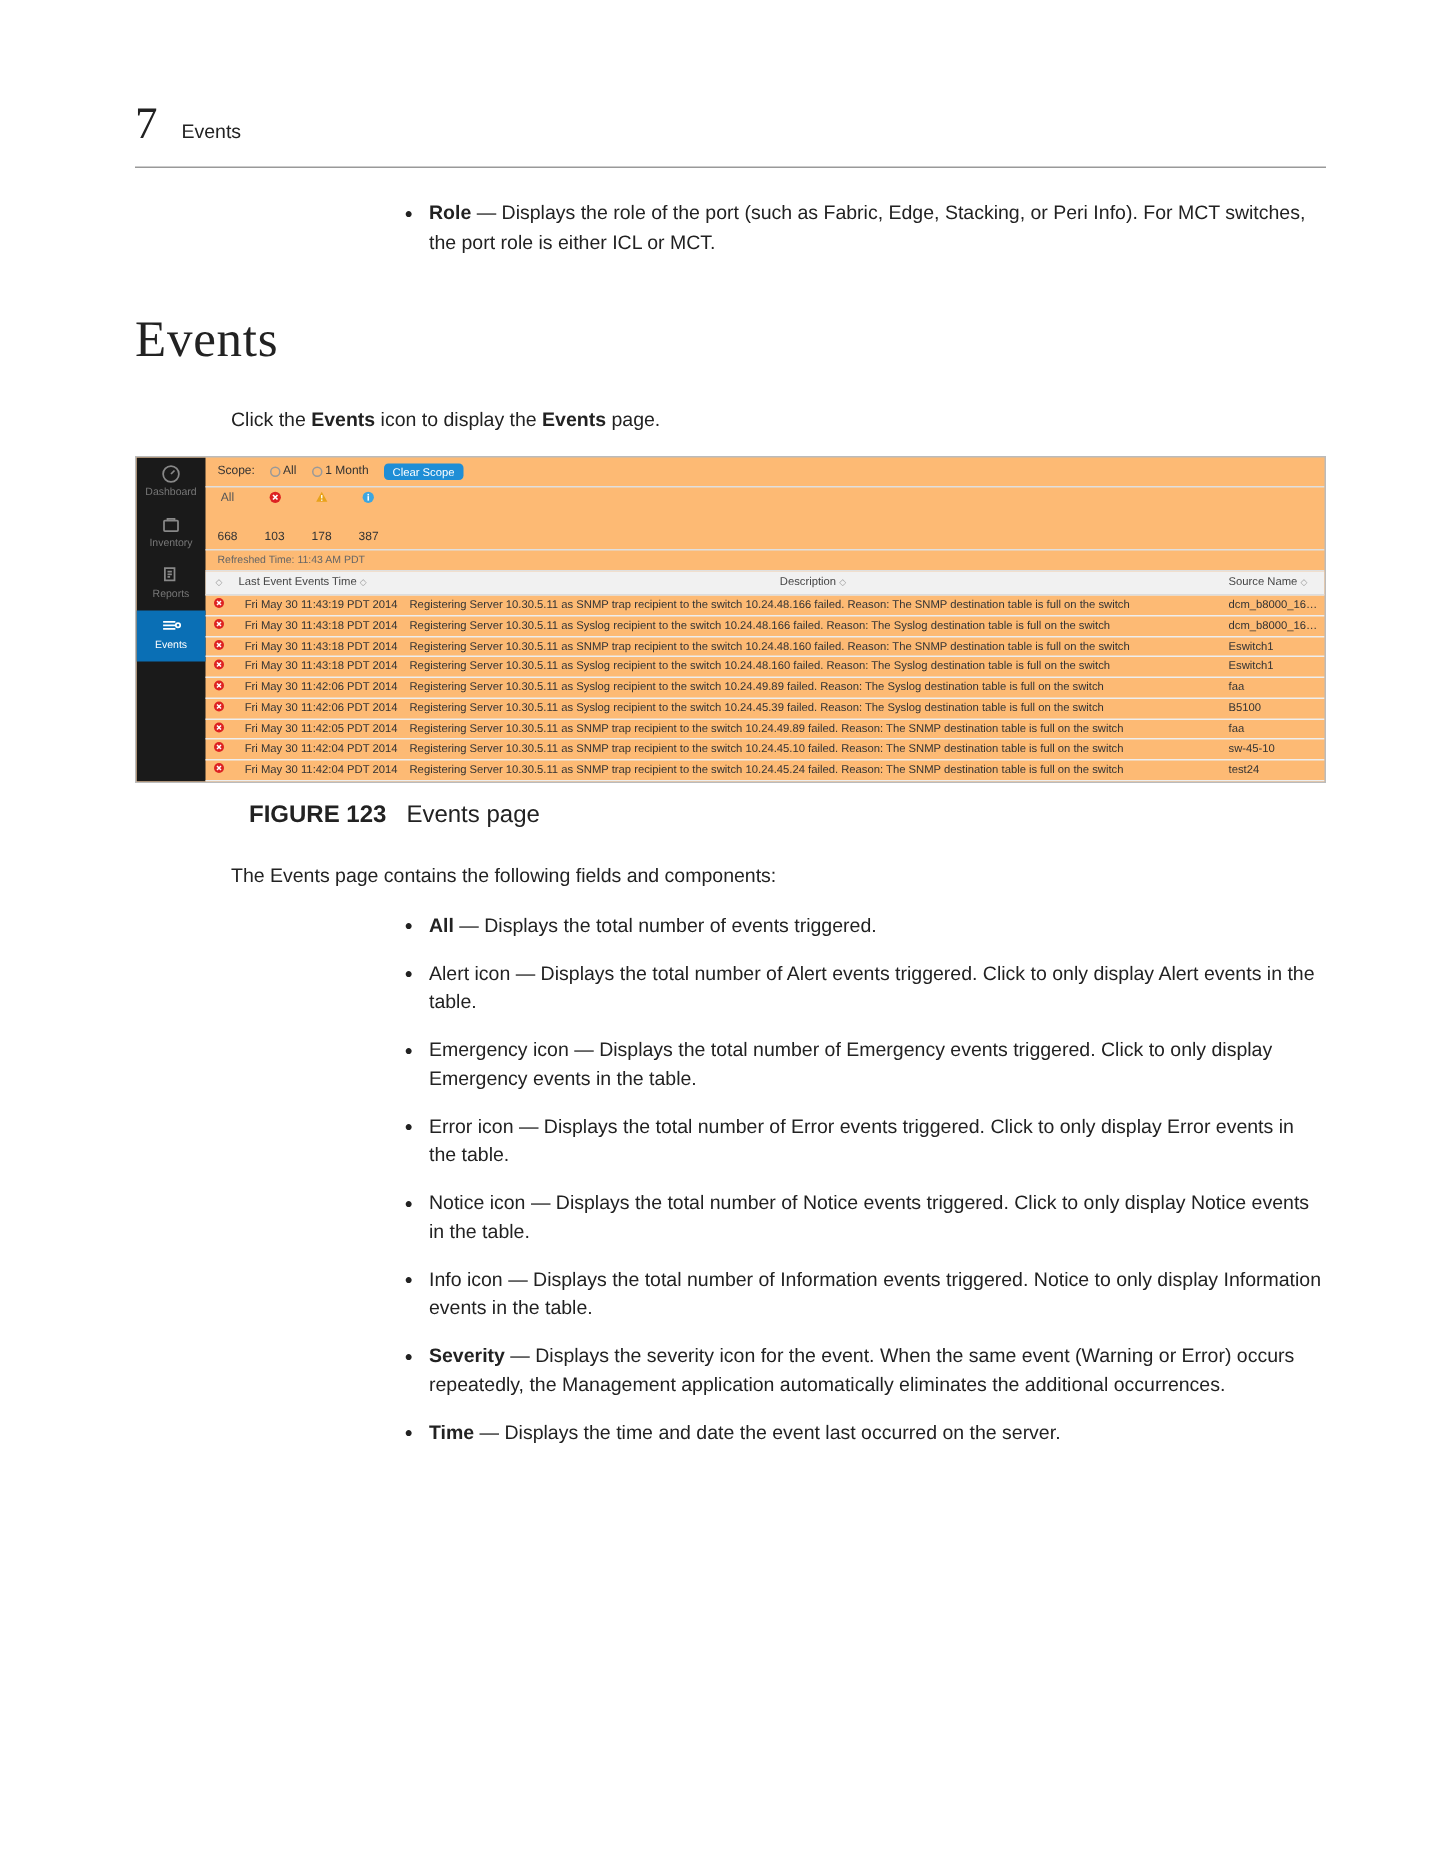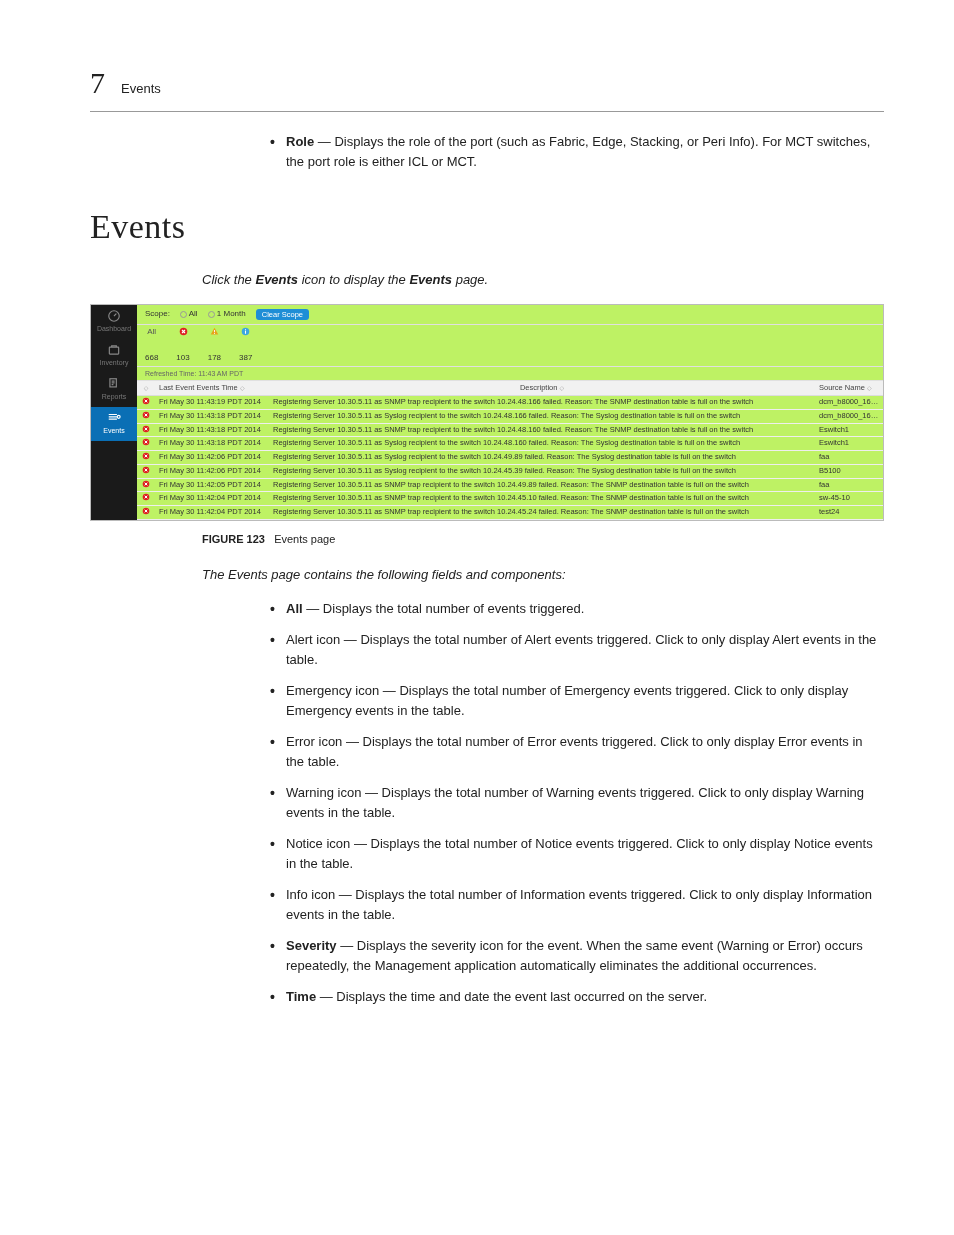--- a/index.html
+++ b/index.html
@@ -1,28 +1,28 @@
 <!DOCTYPE html>
 <html><head>
 <meta charset="utf-8">
 <style>
 * { margin: 0; padding: 0; box-sizing: border-box; }
 body { font-family: Arial, Helvetica, sans-serif; background: #fff; color: #222; width: 954px; margin: 0 auto; padding: 60px 70px 40px 90px; font-size: 13px; line-height: 1.5; }
 .pagehead { display: flex; align-items: baseline; gap: 16px; border-bottom: 1px solid #999; padding-bottom: 6px; margin-bottom: 20px; }
 .pagehead .chnum { font-family: Georgia, 'Times New Roman', serif; font-size: 30px; font-weight: normal; }
 .pagehead .chtitle { font-size: 13px; }
-.indent { margin-left: 112px; font-style: italic; }
+.indent { margin-left: 64px; }
 .bullets { margin-left: 180px; }
 .bullets li { margin-bottom: 12px; list-style: none; position: relative; padding-left: 16px; }
 .bullets li::before { content: "•"; position: absolute; left: 0; font-size: 14px; font-weight: bold; }
 h1.sect { font-family: Georgia, 'Times New Roman', serif; font-weight: normal; font-size: 34px; margin: 30px 0 18px 0; letter-spacing: 0.5px; }
-.figcap { margin: 10px 0 18px 112px; font-size: 11px; }
+.figcap { margin: 10px 0 18px 76px; font-size: 16px; }
 .figcap b { font-weight: bold; }
 
-.shot { margin: 14px 0 10px 0; border: 1px solid #bbb; display: flex; font-size: 8px; line-height: 1.3; background: #bef264; color: #333; overflow: hidden; }
+.shot { margin: 14px 0 10px 0; border: 1px solid #bbb; display: flex; font-size: 8px; line-height: 1.3; background: #fdba74; color: #333; overflow: hidden; }
 .side { width: 46px; background: #1a1a1a; display: flex; flex-direction: column; }
 .side .cell { padding: 4px 0 6px; text-align: center; color: #777; font-size: 7px; }
 .side .cell.active { background: #0a6fb5; color: #fff; }
 .side svg { display: block; margin: 0 auto 1px; }
 .content { flex: 1; }
 .scope { padding: 4px 8px; display: flex; align-items: center; gap: 10px; border-bottom: 1px solid #e0e0e0; font-size: 8px; }
 .scope .clear { background: #1f8ed6; color: #fff; border-radius: 3px; padding: 1px 6px; font-size: 7.5px; }
 .scope .radio { width: 7px; height: 7px; border: 1px solid #999; border-radius: 50%; display: inline-block; vertical-align: middle; }
 .counts { padding: 2px 8px 4px; display: flex; gap: 18px; align-items: center; font-size: 8px; border-bottom: 1px solid #e0e0e0; }
 .ccell { display: flex; flex-direction: column; align-items: center; gap: 0px; }
@@ -33,21 +33,21 @@
 .evthead { display: flex; background: #f1f1f1; font-size: 7.5px; color: #444; border-bottom: 1px solid #ddd; }
 .evthead > div { padding: 2px 4px; }
 .evthead .c1 { width: 18px; text-align: center; }
 .evthead .c2 { width: 114px; }
 .evthead .c3 { flex: 1; text-align: center; }
 .evthead .c4 { width: 68px; }
 .evtrow { display: flex; border-bottom: 1px solid #eee; font-size: 7.5px; }
 .evtrow > div { padding: 1px 4px; white-space: nowrap; overflow: hidden; text-overflow: ellipsis; }
 .evtrow .c1 { width: 18px; text-align: center; }
 .evtrow .c1 svg { width: 8px; height: 8px; }
-.evtrow .c2 { width: 114px; }
+.evtrow .c2 { width: 114px; text-align: right; }
 .evtrow .c3 { flex: 1; }
 .evtrow .c4 { width: 68px; }
 .sort { font-size: 6px; color: #999; }
 </style>
 </head>
 <body>
 
 <div class="pagehead">
   <span class="chnum">7</span>
   <span class="chtitle">Events</span>
@@ -231,18 +231,17 @@
   <b>FIGURE 123</b>&nbsp; &nbsp;<span>Events page</span>
 </p>
 
 <p class="indent">The Events page contains the following fields and components:</p>
 
 <ul class="bullets" id="mainlist" style="margin-top:14px;">
     <li><b>All</b> — Displays the total number of events triggered.</li>
     <li>Alert icon — Displays the total number of Alert events triggered. Click to only display Alert events in the table.</li>
     <li>Emergency icon — Displays the total number of Emergency events triggered. Click to only display Emergency events in the table.</li>
     <li>Error icon — Displays the total number of Error events triggered. Click to only display Error events in the table.</li>
-    <li>Warning icon — Displays the total number of Warning events triggered. Click to only display Warning events in the table.</li>
     <li>Notice icon — Displays the total number of Notice events triggered. Click to only display Notice events in the table.</li>
-    <li>Info icon — Displays the total number of Information events triggered. Click to only display Information events in the table.</li>
+    <li>Info icon — Displays the total number of Information events triggered. Notice to only display Information events in the table.</li>
     <li><b>Severity</b> — Displays the severity icon for the event. When the same event (Warning or Error) occurs repeatedly, the Management application automatically eliminates the additional occurrences.</li>
     <li><b>Time</b> — Displays the time and date the event last occurred on the server.</li>
   </ul>
 
 </body></html>

